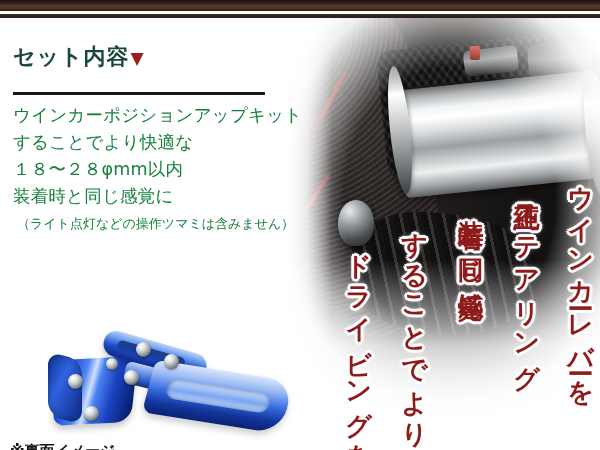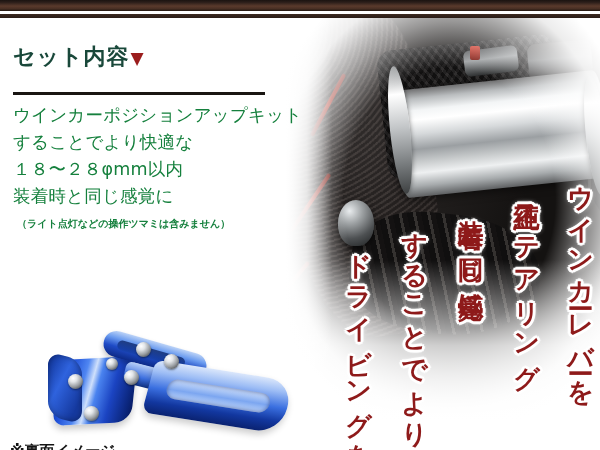--- a/index.html
+++ b/index.html
@@ -137,21 +137,21 @@
   .sec-head .tri{color:#9b1d1d;font-size:17px;margin-left:1px;}
   .sec-rule{
     position:absolute;left:13px;top:74px;width:252px;height:3px;background:#191512;
   }
 
   .spec-list{position:absolute;left:13px;top:84px;width:278px;}
   .spec-line{
     font-size:17.5px;color:#15803d;line-height:27px;white-space:nowrap;
     letter-spacing:.2px;
   }
-  .spec-line.small{font-size:10px;letter-spacing:0;padding-left:4px;font-weight:bold;}
+  .spec-line.small{font-size:13px;letter-spacing:0;padding-left:4px;}
 
   
   .product{position:absolute;left:40px;top:318px;width:250px;height:100px;}
   .pr-clamp{
     position:absolute;left:16px;top:22px;width:78px;height:66px;
     border-radius:12px 16px 16px 12px;
     background:linear-gradient(100deg,
       #0c2f96 0%, #1f4fd6 16%, #4f86f2 34%, #cfe0fb 44%,
       #4a83ef 52%, #1b44c2 70%, #0a2478 92%, #07185a 100%);
     transform:skewX(-9deg) rotate(-3deg);

